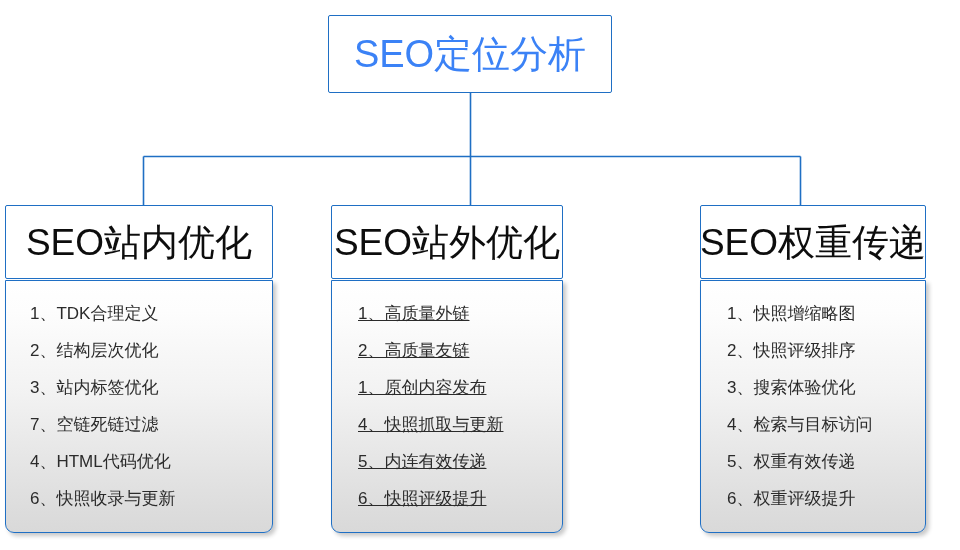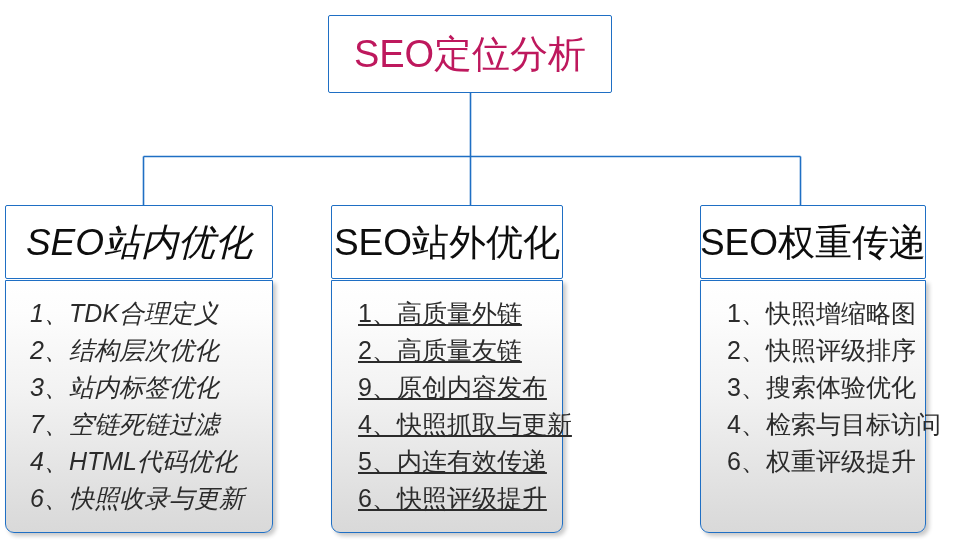--- a/index.html
+++ b/index.html
@@ -20,21 +20,21 @@
     position:absolute;
     left:328px;top:15px;width:284px;height:78px;
     box-sizing:border-box;
     border:1.6px solid #1f6fc4;
     background:#ffffff;
     border-radius:2px;
     display:flex;align-items:center;justify-content:center;
   }
   .root-label{
     font-size:38px;
-    color:#be185d;
+    color:#3b82f6;
     letter-spacing:0px;
     line-height:1;
     white-space:nowrap;
   }
 
   
   .col{position:absolute;top:205px;}
   .col-head{
     box-sizing:border-box;
     height:74px;
@@ -55,30 +55,30 @@
     height:253px;
     border:1.6px solid #1f6fc4;
     border-radius:0 0 9px 9px;
     background:linear-gradient(to bottom,#ffffff 0%,#fdfdfd 12%,#f2f2f2 45%,#e4e4e4 75%,#dcdcdc 92%,#d9d9d9 100%);
     box-shadow:3px 3px 4px rgba(0,0,0,0.22);
     padding:14px 0 0 0;
     display:flex;flex-direction:column;
     align-items:flex-start;
   }
   .col-item{
-    font-size:25px;
+    font-size:17px;
     color:#2b2b2b;
     line-height:37px;
     height:37px;
     white-space:nowrap;
     padding-left:22px;
   }
 
   
-  #col-0{left:5px;width:268px;font-style:italic;}
+  #col-0{left:5px;width:268px;}
   #col-1{left:331px;width:232px;}
   #col-2{left:700px;width:226px;}
   #col-0 .col-item{padding-left:24px;}
   #col-1 .col-item{padding-left:26px;text-decoration:underline;}
   #col-2 .col-item{padding-left:26px;}
 </style>
 </head>
 <body>
 
 <div id="stage">
@@ -112,33 +112,34 @@
     </div>
   </div>
 
   <div class="col" id="col-1">
     <div class="col-head">
       <span class="col-head-label">SEO站外优化</span>
     </div>
     <div class="col-body">
       <div class="col-item">1、高质量外链</div>
       <div class="col-item">2、高质量友链</div>
-      <div class="col-item">9、原创内容发布</div>
+      <div class="col-item">1、原创内容发布</div>
       <div class="col-item">4、快照抓取与更新</div>
       <div class="col-item">5、内连有效传递</div>
       <div class="col-item">6、快照评级提升</div>
     </div>
   </div>
 
   <div class="col" id="col-2">
     <div class="col-head">
       <span class="col-head-label">SEO权重传递</span>
     </div>
     <div class="col-body">
       <div class="col-item">1、快照增缩略图</div>
       <div class="col-item">2、快照评级排序</div>
       <div class="col-item">3、搜索体验优化</div>
       <div class="col-item">4、检索与目标访问</div>
+      <div class="col-item">5、权重有效传递</div>
       <div class="col-item">6、权重评级提升</div>
     </div>
   </div>
 
 </div>
 
 </body></html>

